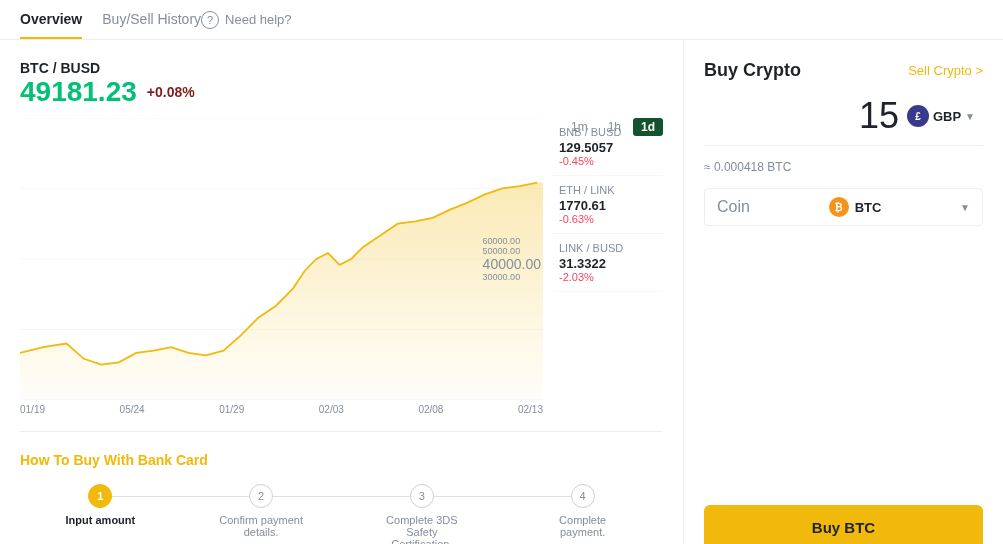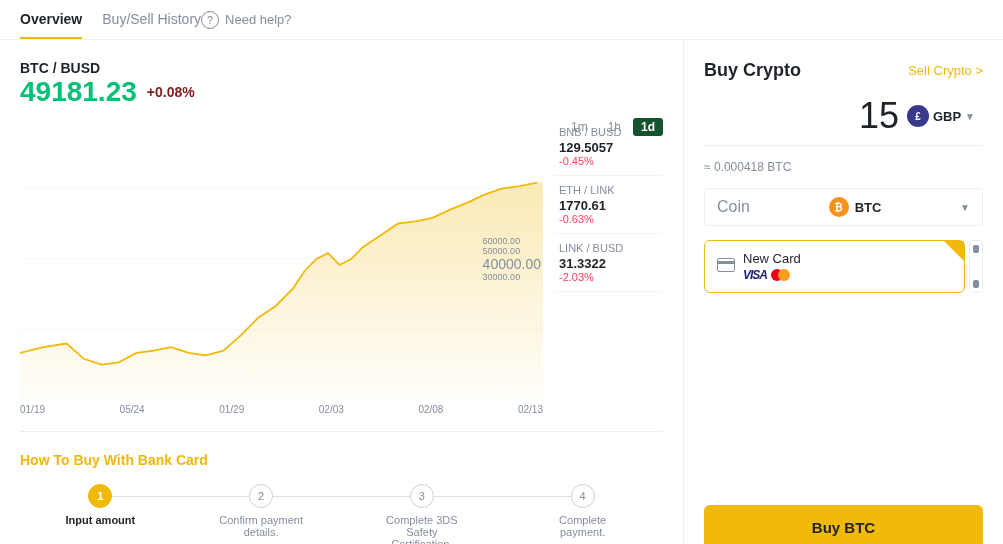--- a/index.html
+++ b/index.html
@@ -227,45 +227,19 @@
 
     <div class="coin-select-row">
       <span class="coin-label">Coin</span>
       <div class="coin-value-row">
         <div class="btc-icon">₿</div>
         <span class="coin-name">BTC</span>
       </div>
       <span class="dropdown-arrow">▼</span>
     </div>
 
-    <div style="display:flex; align-items:stretch; gap:4px;">
-      <div class="card-select-row" style="flex:1;">
-        <div class="card-icon">
-          <svg width="18" height="14" viewBox="0 0 18 14" fill="none">
-            <rect x="0.5" y="0.5" width="17" height="13" rx="1.5" stroke="#848e9c"></rect>
-            <rect x="0" y="3" width="18" height="3" fill="#848e9c"></rect>
-          </svg>
-        </div>
-        <div class="card-info">
-          <div class="card-title">New Card</div>
-          <div class="card-logos">
-            <span class="visa-logo">VISA</span>
-            <div class="mc-logo">
-              <div class="mc-left"></div>
-              <div class="mc-right"></div>
-            </div>
-          </div>
-        </div>
-        <div class="corner-badge"></div>
-      </div>
-      <div style="width:14px; display:flex; flex-direction:column; border:1px solid #eee; border-radius:4px; overflow:hidden; padding:2px;">
-        <div style="width:6px; height:8px; background:#848e9c; border-radius:2px; margin:0 auto; margin-top:2px;"></div>
-        <div style="flex:1;"></div>
-        <div style="width:6px; height:8px; background:#848e9c; border-radius:2px; margin:0 auto; margin-bottom:2px;"></div>
-      </div>
-    </div>
 
     <div style="flex:1;"></div>
 
     <button class="buy-button">Buy BTC</button>
 
   </div>
 </div>
 
 </body></html>

